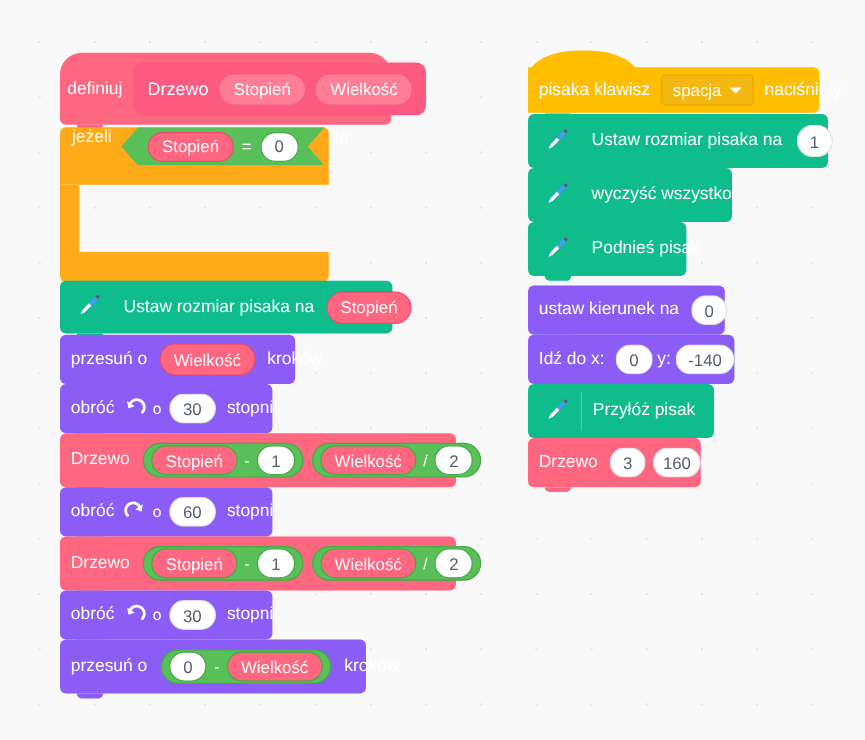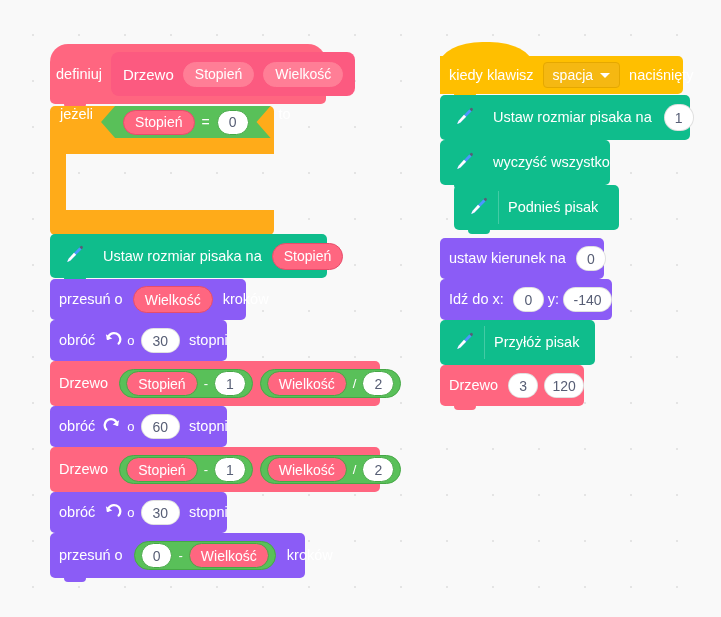--- a/index.html
+++ b/index.html
@@ -196,21 +196,21 @@
       <span class="oval num-onop">0</span>
       <span class="opsym">-</span>
       <span class="oval var">Wielkość</span>
     </span>
     <span class="lbl" style="margin-left:5px;">kroków</span>
   </div>
 
   <div style="position:absolute;left:440px;top:42px;width:92px;height:22px;background:#ffbf00;
               border-top-left-radius:46px 24px;border-top-right-radius:46px 24px;"></div>
   <div class="blk" style="left:440px;top:56px;width:243px;height:38px;background:#ffbf00;border-radius:0 5px 5px 0;">
-    <span class="lbl" style="padding-left:9px;">kiedy klawisz</span>
+    <span class="lbl" style="padding-left:9px;">pisaka klawisz</span>
     <span class="ddown evt" style="margin:0 3px;">
       <span>spacja</span>
       <i class="caret"></i>
     </span>
     <span class="lbl">naciśnięty</span>
   </div>
   <div style="position:absolute;left:454px;top:94px;width:22px;height:4px;background:#ffbf00;border-radius:0 0 5px 5px;"></div>
 
   <div class="blk c-pen notch-b" style="left:440px;top:95px;width:250px;height:45px;">
     <span class="penicon">
@@ -232,21 +232,21 @@
         <path d="M19.5 4.2 L21.6 6.3 L10.2 17.7 L7.2 18.9 L8.4 15.9 Z" fill="#4c97ff"></path>
         <path d="M8.4 15.9 L10.2 17.7 L7.2 18.9 Z" fill="#fff"></path>
         <path d="M14.0 9.7 L16.1 11.8 L10.2 17.7 L8.4 15.9 Z" fill="#fff"></path>
         <path d="M19.5 4.2 L21.6 6.3 L22.6 5.3 A1.5 1.5 0 0 0 20.5 3.2 Z" fill="#575e75"></path>
       </svg>
     </span>
     <span class="pen-divider"></span>
     <span class="lbl" style="padding-left:9px;">wyczyść wszystko</span>
   </div>
 
-  <div class="blk c-pen notch-b" style="left:440px;top:185px;width:165px;height:45px;margin-left:14px;">
+  <div class="blk c-pen notch-b" style="left:440px;top:185px;width:132px;height:45px;">
     <span class="penicon">
       <svg viewBox="0 0 26 26" width="26" height="26">
         <path d="M19.5 4.2 L21.6 6.3 L10.2 17.7 L7.2 18.9 L8.4 15.9 Z" fill="#4c97ff"></path>
         <path d="M8.4 15.9 L10.2 17.7 L7.2 18.9 Z" fill="#fff"></path>
         <path d="M14.0 9.7 L16.1 11.8 L10.2 17.7 L8.4 15.9 Z" fill="#fff"></path>
         <path d="M19.5 4.2 L21.6 6.3 L22.6 5.3 A1.5 1.5 0 0 0 20.5 3.2 Z" fill="#575e75"></path>
       </svg>
     </span>
     <span class="pen-divider"></span>
     <span class="lbl" style="padding-left:9px;">Podnieś pisak</span>
@@ -273,16 +273,16 @@
         <path d="M19.5 4.2 L21.6 6.3 L22.6 5.3 A1.5 1.5 0 0 0 20.5 3.2 Z" fill="#575e75"></path>
       </svg>
     </span>
     <span class="pen-divider"></span>
     <span class="lbl" style="padding-left:9px;">Przyłóż pisak</span>
   </div>
 
   <div class="blk c-mycustom notch-b" style="left:440px;top:365px;width:144px;height:41px;">
     <span class="lbl" style="padding-left:9px;">Drzewo</span>
     <span class="oval num" style="margin-left:4px;min-width:30px;">3</span>
-    <span class="oval num" style="margin-left:6px;min-width:38px;">120</span>
+    <span class="oval num" style="margin-left:6px;min-width:38px;">160</span>
   </div>
 
 </div>
 
 </body></html>

